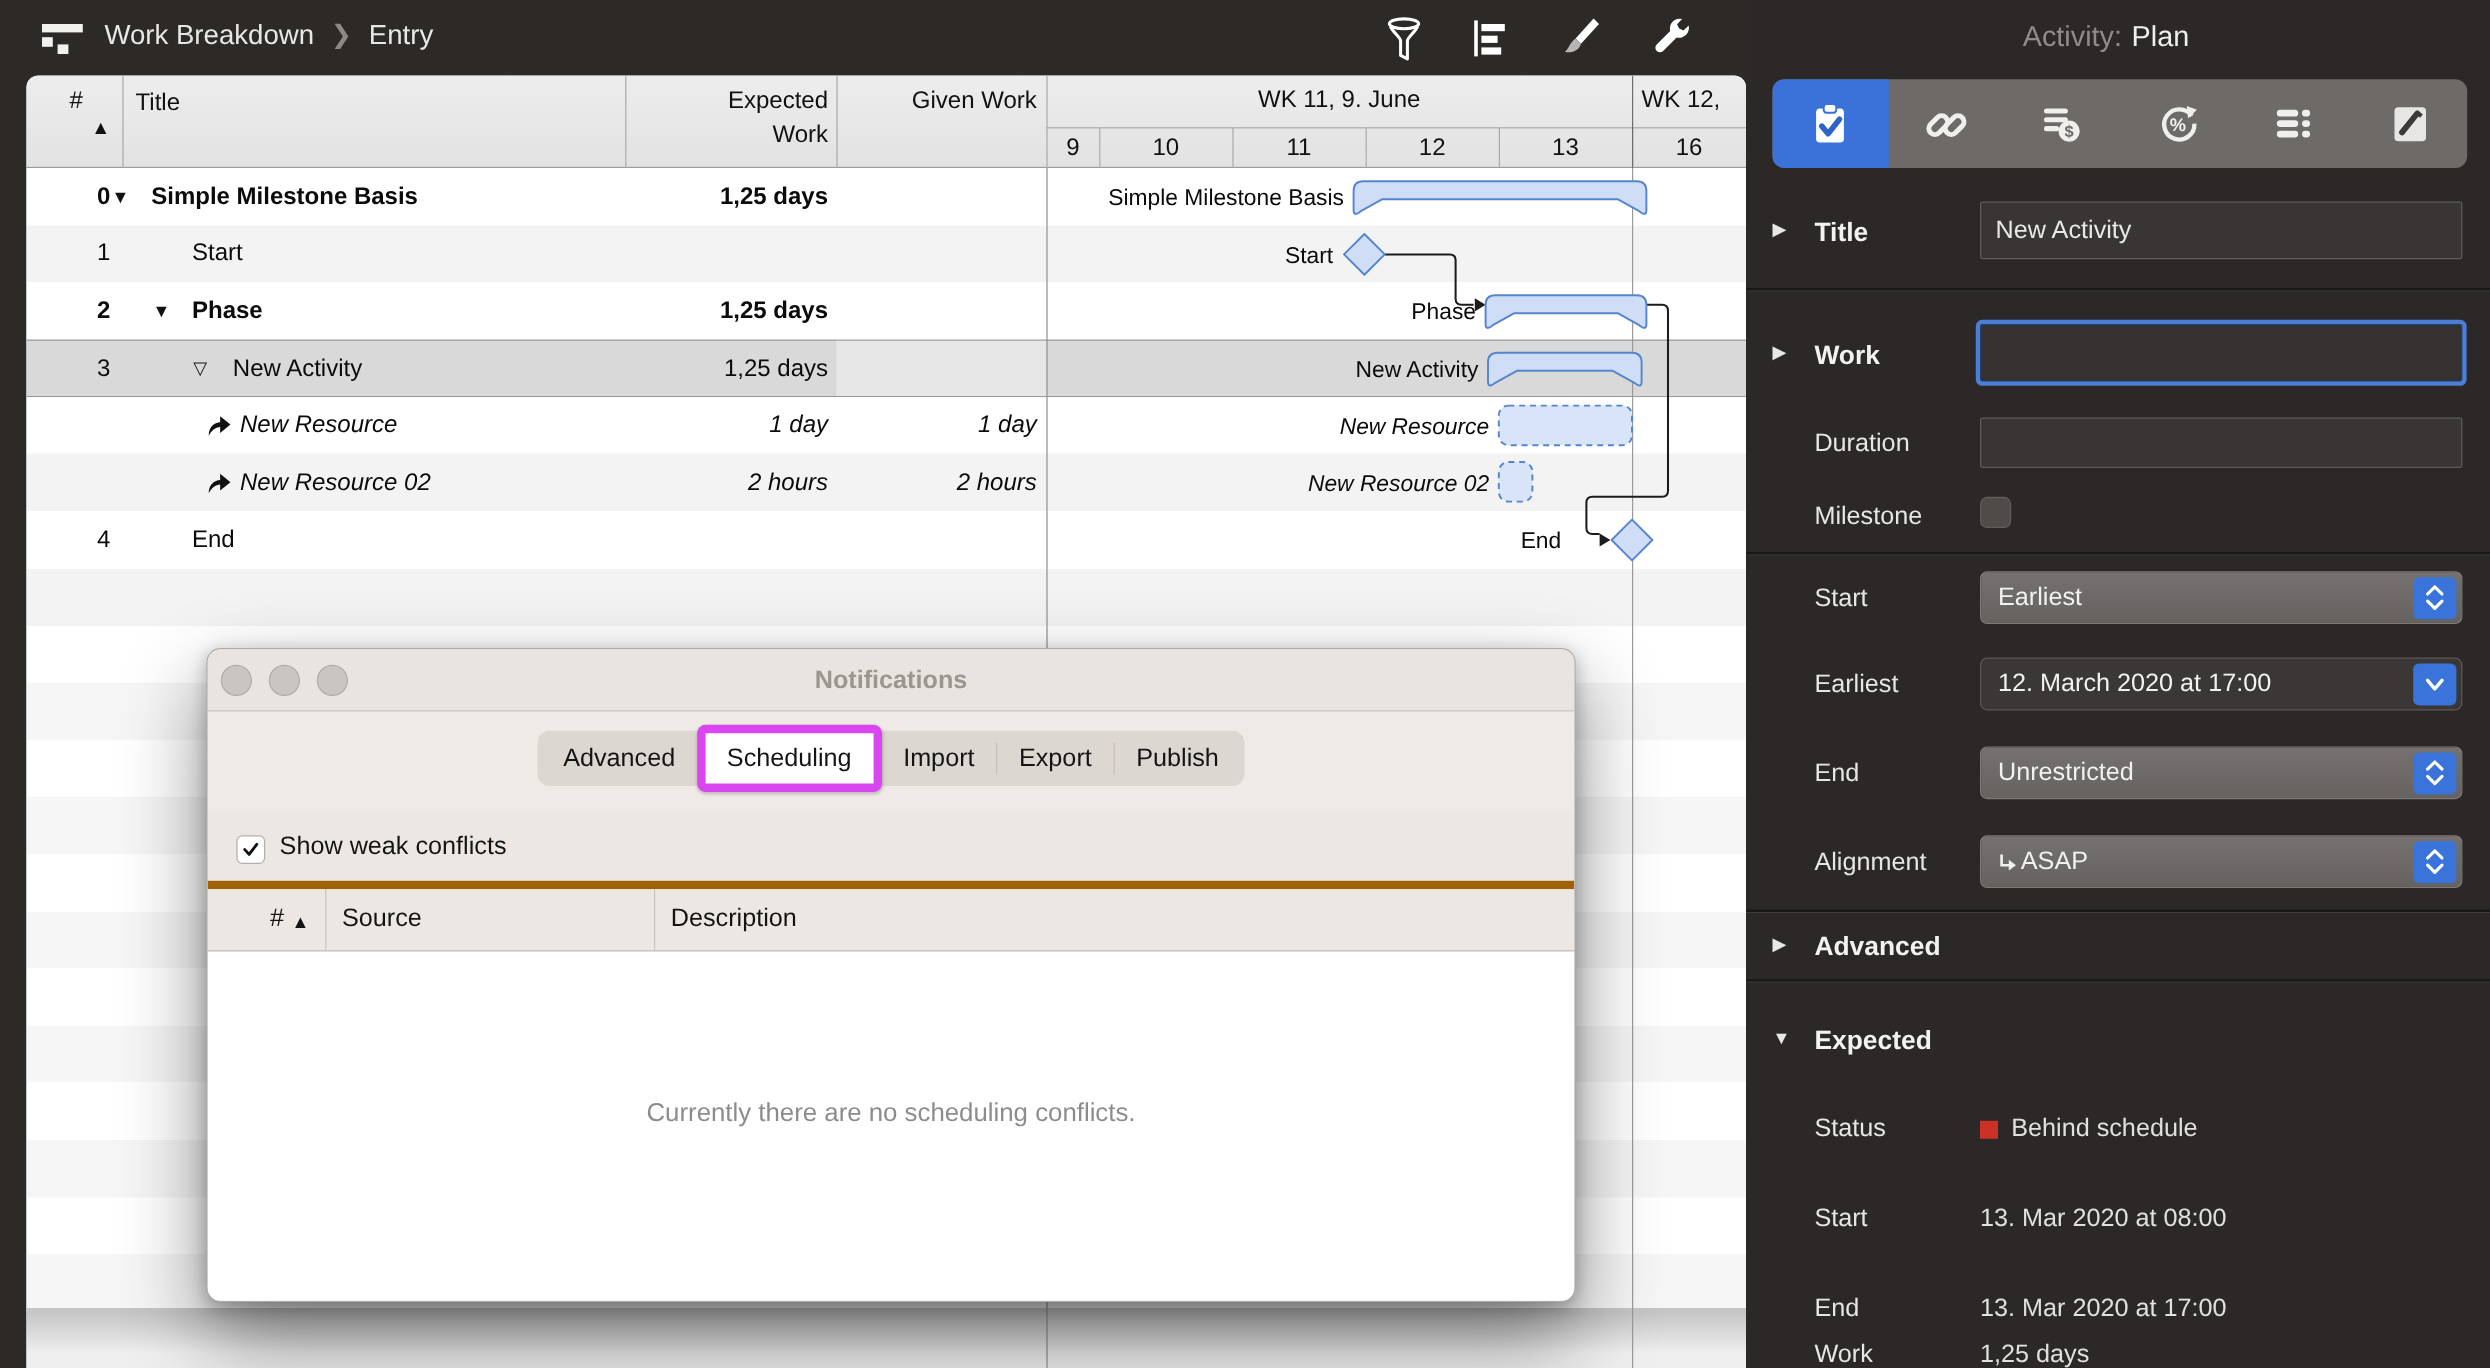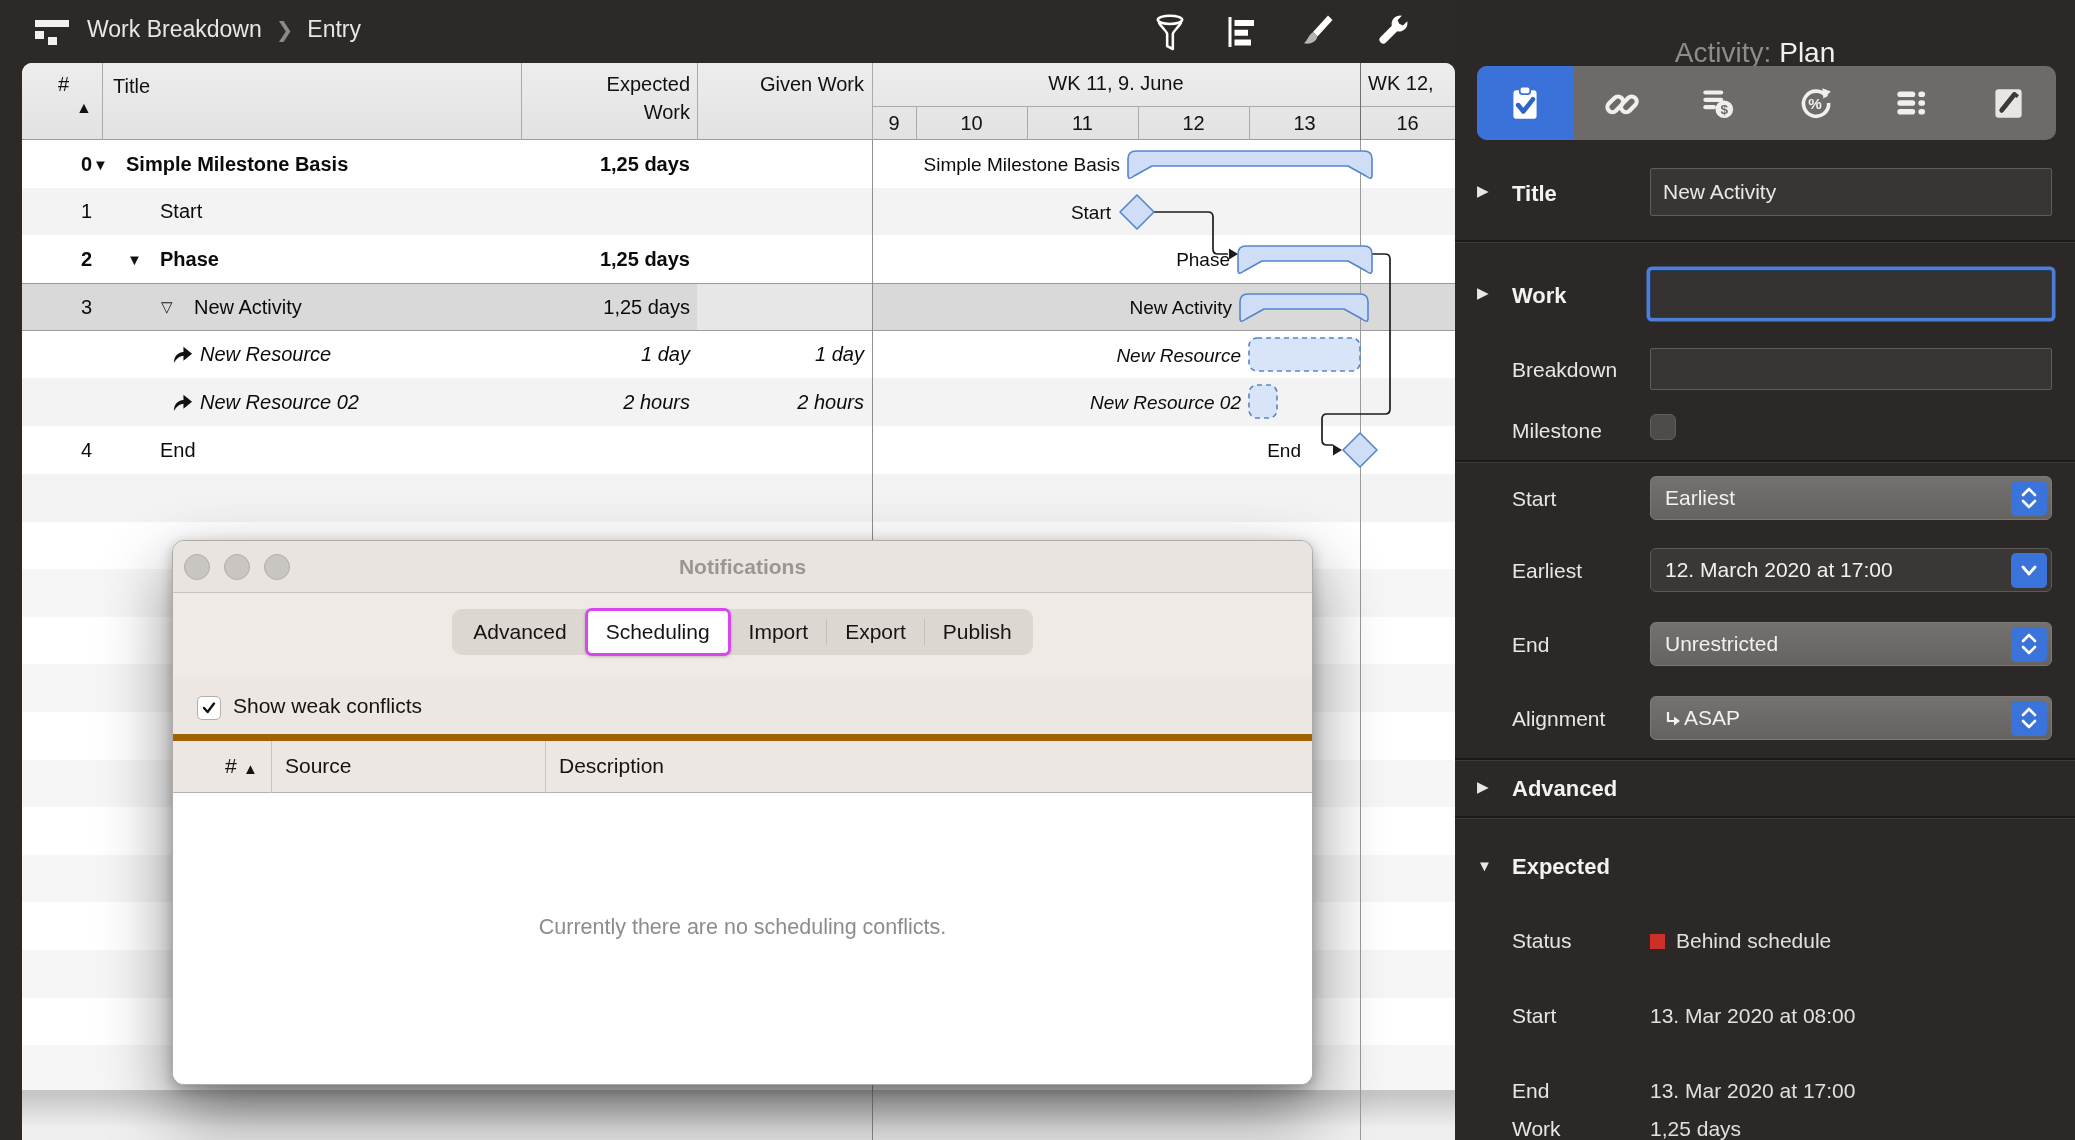--- a/index.html
+++ b/index.html
@@ -43,33 +43,33 @@
   .dialog{position:absolute;left:172px;top:540px;width:1141px;height:545px;z-index:50;border-radius:12px;
           background:#ece7e3;border:1px solid #b0aba6;box-sizing:border-box;
           box-shadow:0 30px 70px rgba(0,0,0,.45),0 4px 14px rgba(0,0,0,.25);overflow:hidden;}
   .dlg-titlebar{position:absolute;left:0;top:0;width:100%;height:52px;background:#e9e4e0;border-bottom:1px solid #c6c1bc;box-sizing:border-box;}
   .dlg-title{position:absolute;left:0;right:0;top:14px;text-align:center;font-size:21px;font-weight:bold;color:#9c9691;}
   .light{position:absolute;top:13px;width:26px;height:26px;border-radius:50%;background:#c9c5c1;border:1px solid #b2ada9;box-sizing:border-box;}
   .dlg-tabs{position:absolute;left:0;top:52px;width:100%;height:84px;background:#efeae6;}
   .seg-wrap{position:absolute;top:16px;left:0;right:0;display:flex;justify-content:center;}
   .seg{display:flex;align-items:center;background:#ddd7d2;border-radius:10px;height:46px;padding:0 3px;}
   .seg .item{font-size:21px;color:#141414;padding:0 18px;height:40px;display:flex;align-items:center;border-radius:7px;}
-  .seg .item.on{background:#fff;border:3px solid #d946ef;box-shadow:0 1px 3px rgba(0,0,0,.22);height:42px;}
+  .seg .item.on{background:#fff;border:7px solid #d946ef;box-shadow:0 1px 3px rgba(0,0,0,.22);height:42px;}
   .seg .sep{width:1px;height:26px;background:#c5bfba;}
   .dlg-check{position:absolute;left:0;top:136px;width:100%;height:64px;background:#ece7e3;border-bottom:7px solid #a16207;box-sizing:border-box;}
   .cbox{position:absolute;left:24px;top:19px;width:24px;height:24px;background:#fff;border:1px solid #b3aeaa;border-radius:5px;box-sizing:border-box;display:flex;align-items:center;justify-content:center;}
   .dlg-check .lbl{position:absolute;left:60px;top:17px;font-size:21px;color:#141414;}
   .dlg-lhead{position:absolute;left:0;top:200px;width:100%;height:52px;background:#ece7e3;border-bottom:1px solid #b5b0ab;box-sizing:border-box;}
   .dlg-lhead .csep{position:absolute;top:0;width:1px;height:52px;background:#c8c3be;}
   .dlg-lhead .htx{position:absolute;top:13px;font-size:21px;color:#141414;}
   .dlg-body{position:absolute;left:0;top:252px;width:100%;height:293px;background:#ffffff;}
   .dlg-msg{position:absolute;left:0;right:0;top:122px;text-align:center;font-size:21.5px;color:#8c8c8c;}
   
   .sidebar{position:absolute;left:1455px;top:0;width:620px;height:1140px;background:#2b2827;}
-  .act-title{position:absolute;left:0;right:20px;top:17px;text-align:center;font-size:28px;margin-top:20px;}
+  .act-title{position:absolute;left:0;right:20px;top:17px;text-align:center;font-size:24px;}
   .act-title .g{color:#8f8b88;} .act-title .w{color:#f0efee;margin-left:8px;}
   .tabbar{position:absolute;left:22px;top:66px;width:579px;height:74px;border-radius:10px;background:#6e6a67;display:flex;overflow:hidden;}
   .tabbar .tseg{width:96.5px;height:74px;display:flex;align-items:center;justify-content:center;}
   .tabbar .tseg.on{background:#3a72d9;}
   .slabel{position:absolute;left:57px;font-size:21px;color:#e8e6e4;}
   .slabel.b{font-weight:bold;font-size:22px;color:#f3f2f1;}
   .stri{position:absolute;left:22px;font-size:15px;color:#e9e8e7;}
   .sinput{position:absolute;left:195px;width:402px;background:#383534;border:1px solid #5f5c5a;border-radius:2px;box-sizing:border-box;
           font-size:21px;color:#e9e8e7;display:flex;align-items:center;padding-left:12px;}
   .sinput.focus{background:#343130;border:1px solid #233f6e;box-shadow:0 0 0 3.5px #4d7ed5;}
@@ -362,21 +362,21 @@
     </div>
 
   <div class="ssep" style="top:240px"></div>
 
   <span class="stri" style="top:284px">▶</span>
   <span class="slabel b" style="top:283px">Work</span>
   <div class="sinput focus" style="top:270px;height:48px">
       <span></span>
     </div>
 
-  <span class="slabel" style="top:358px">Breakdown</span>
+  <span class="slabel" style="top:358px">Duration</span>
   <div class="sinput" style="top:348px;height:42px">
       <span></span>
     </div>
 
   <span class="slabel" style="top:419px">Milestone</span>
   <div class="mcheck" style="top:414px"></div>
 
   <div class="ssep" style="top:460px"></div>
 
   <span class="slabel" style="top:487px">Start</span>

